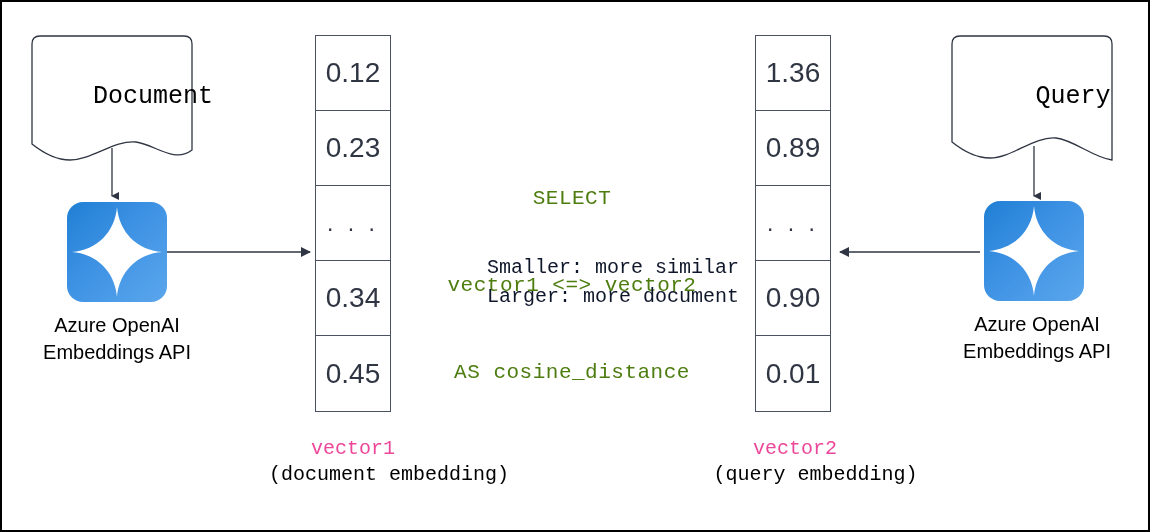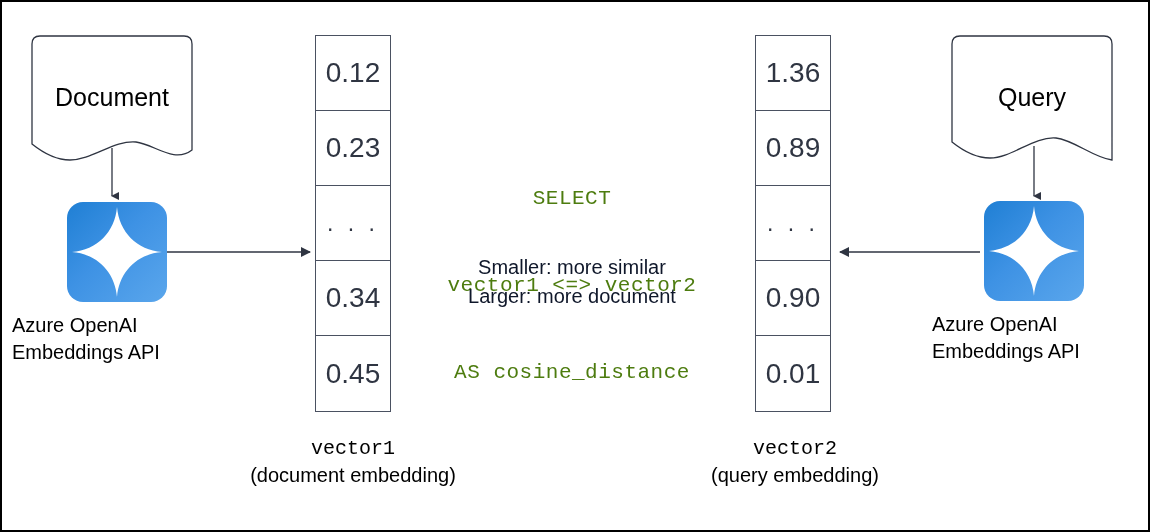--- a/index.html
+++ b/index.html
@@ -15,39 +15,41 @@
     border: 2px solid #000000;
     box-sizing: border-box;
     overflow: hidden;
     font-family: "Liberation Sans", sans-serif;
   }
 
   .abs { position: absolute; }
 
   
   .sans {
-    font-family: Liberation Sans, sans-serif;
-    color: #000000;
+    font-family: Liberation Mono, monospace;
+    color: #000000;
+    padding-left: 41px;
   }
   .mono {
     font-family: "Liberation Mono", "DejaVu Sans Mono", monospace;
     color: #000000;
   }
   .center-text { text-align: center; }
 
   .shape-label {
     font-size: 25px;
     line-height: 30px;
     color: #000000;
   }
 
   .api-label {
     font-size: 20px;
     line-height: 27px;
     color: #000000;
+    text-align: center;
     white-space: nowrap;
   }
 
   .sql-block {
     font-size: 21px;
     line-height: 29px;
     text-align: center;
     letter-spacing: 0.5px;
     white-space: pre;
     color: #4d7c0f;
@@ -58,21 +60,21 @@
     line-height: 29px;
     text-align: center;
     color: #0f172a;
     white-space: nowrap;
   }
 
   .vec-caption-mono {
     font-size: 20px;
     line-height: 26px;
     text-align: center;
-    color: #000000;
+    color: #ec4899;
   }
   .vec-caption-sans {
     font-size: 20px;
     line-height: 26px;
     text-align: center;
     color: #000000;
     white-space: nowrap;
   }
 
   

